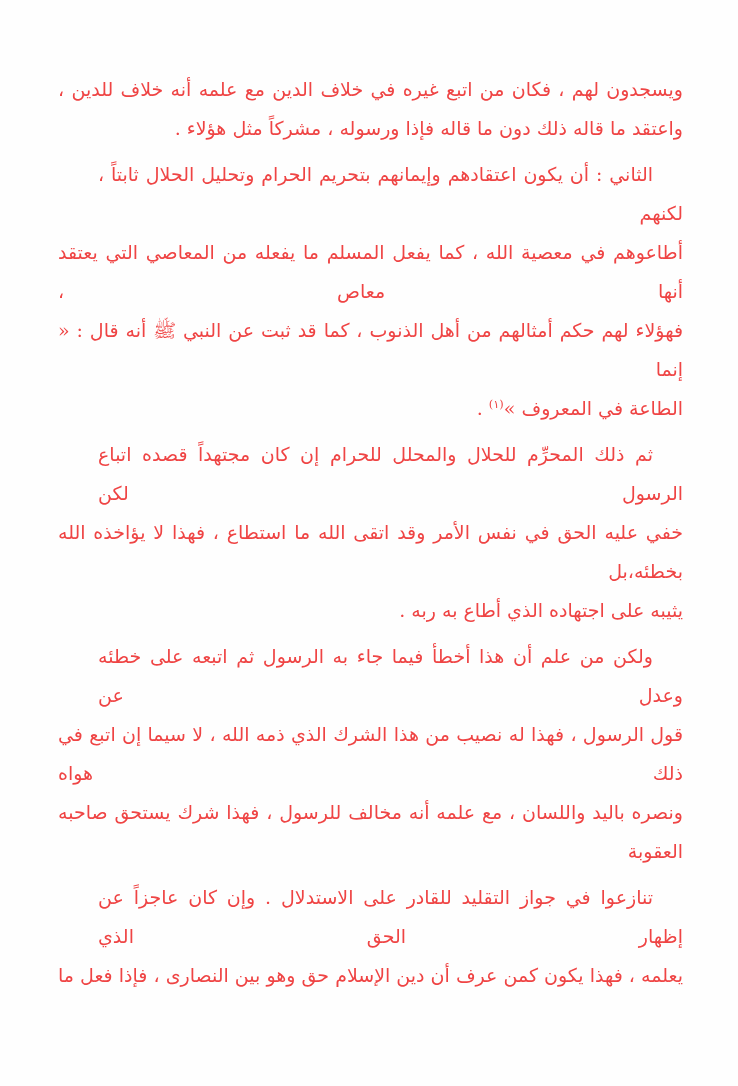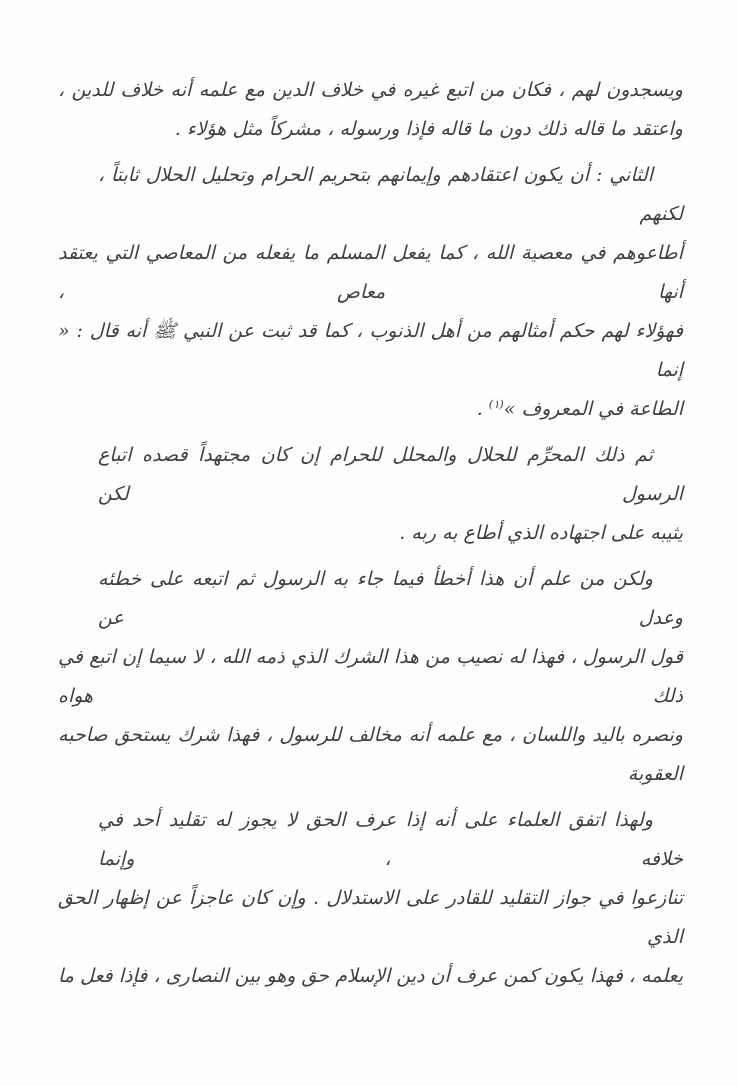--- a/index.html
+++ b/index.html
@@ -1,27 +1,26 @@
 <!DOCTYPE html>
 <html lang="ar" dir="rtl"><head>
 <meta charset="utf-8">
 <style>
   html,body{margin:0;padding:0;background:#e8e8e8;}
   .page{
     position:relative;
     width:738px;height:1086px;
     margin:0 auto;
     background:#fefefe;
-    color:#404040;
+    color:#ef4444;
     direction:rtl;
     font-family:"DejaVu Serif","DejaVu Sans",serif;
     overflow:hidden;
     box-sizing:border-box;
     padding:70px 55px 0 58px;
-    font-style:italic;
   }
   .body-text{font-size:19px;line-height:39px;}
   .para{margin:0 0 7px 0;}
   .para:last-child{margin-bottom:0;}
   .para.indent .line:first-child{text-indent:30px;margin-left:40px;}
   .line{
     text-align:justify;
     text-align-last:justify;
     white-space:normal;
   }
@@ -38,27 +37,27 @@
         <div class="line end">واعتقد ما قاله ذلك دون ما قاله فإذا ورسوله ، مشركاً مثل هؤلاء .</div>
       </div>
       <div class="para indent">
         <div class="line">الثاني : أن يكون اعتقادهم وإيمانهم بتحريم الحرام وتحليل الحلال ثابتاً ، لكنهم</div>
         <div class="line">أطاعوهم في معصية الله ، كما يفعل المسلم ما يفعله من المعاصي التي يعتقد أنها معاص ،</div>
         <div class="line">فهؤلاء لهم حكم أمثالهم من أهل الذنوب ، كما قد ثبت عن النبي ﷺ أنه قال : « إنما</div>
         <div class="line end">الطاعة في المعروف »<sup>(١)</sup> .</div>
       </div>
       <div class="para indent">
         <div class="line">ثم ذلك المحرِّم للحلال والمحلل للحرام إن كان مجتهداً قصده اتباع الرسول لكن</div>
+        <div class="line">خفي عليه الحق في نفس الأمر وقد اتقى الله ما استطاع ، فهذا لا يؤاخذه الله بخطئه،بل</div>
         <div class="line end">يثيبه على اجتهاده الذي أطاع به ربه .</div>
       </div>
       <div class="para indent">
         <div class="line">ولكن من علم أن هذا أخطأ فيما جاء به الرسول ثم اتبعه على خطئه وعدل عن</div>
         <div class="line">قول الرسول ، فهذا له نصيب من هذا الشرك الذي ذمه الله ، لا سيما إن اتبع في ذلك هواه</div>
         <div class="line">ونصره باليد واللسان ، مع علمه أنه مخالف للرسول ، فهذا شرك يستحق صاحبه العقوبة</div>
       </div>
       <div class="para indent">
-        <div class="line">ولهذا اتفق العلماء على أنه إذا عرف الحق لا يجوز له تقليد أحد في خلافه ، وإنما</div>
         <div class="line">تنازعوا في جواز التقليد للقادر على الاستدلال . وإن كان عاجزاً عن إظهار الحق الذي</div>
         <div class="line">يعلمه ، فهذا يكون كمن عرف أن دين الإسلام حق وهو بين النصارى ، فإذا فعل ما</div>
       </div>
     </div>
 
 </div>
 
 </body></html>

